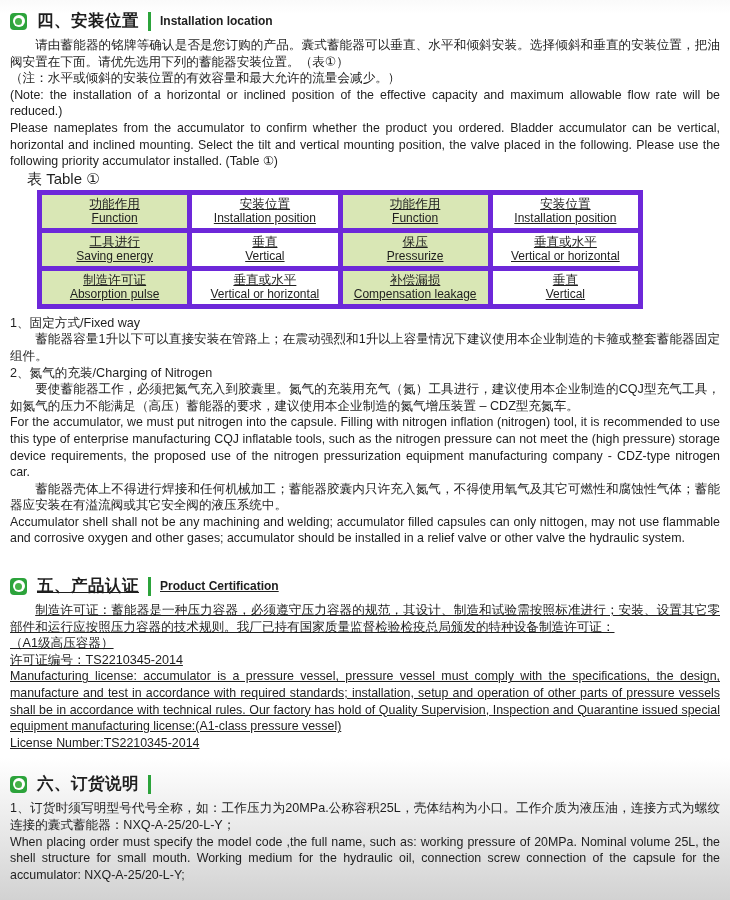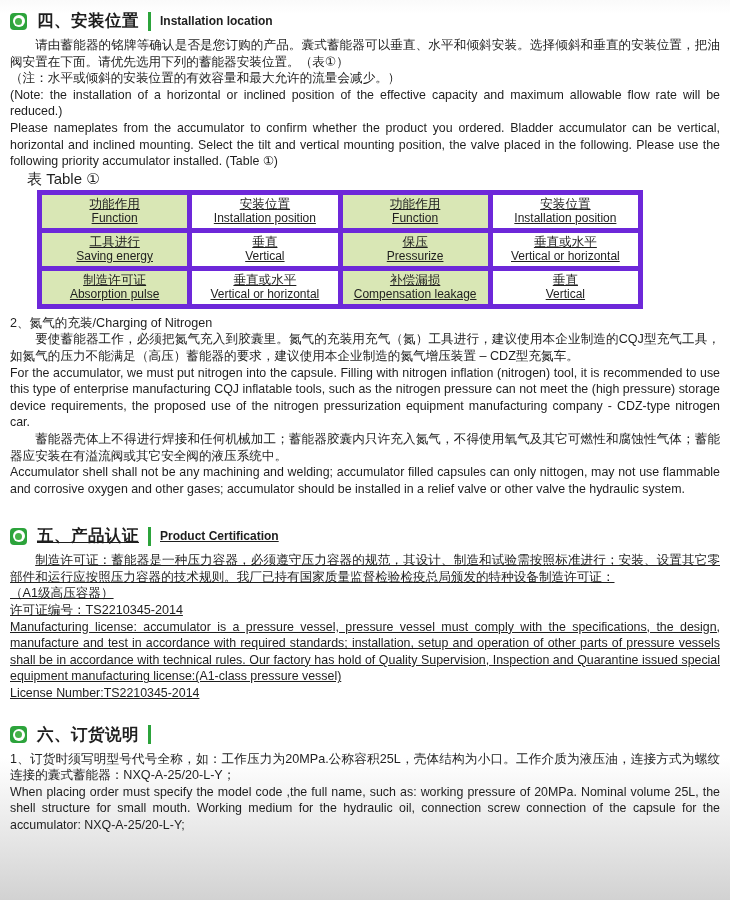--- a/index.html
+++ b/index.html
@@ -106,20 +106,22 @@
             </td>
           <td>
               <div class="tzh">垂直</div>
               <div class="ten">Vertical</div>
             </td>
         </tr>
       </tbody>
     </table>
 
     <div class="item">
+      <p class="item-head">1、固定方式/Fixed way</p>
+      <p class="zh indent">蓄能器容量1升以下可以直接安装在管路上；在震动强烈和1升以上容量情况下建议使用本企业制造的卡箍或整套蓄能器固定组件。</p>
     </div>
     <div class="item">
       <p class="item-head">2、氮气的充装/Charging of Nitrogen</p>
       <p class="zh indent">要使蓄能器工作，必须把氮气充入到胶囊里。氮气的充装用充气（氮）工具进行，建议使用本企业制造的CQJ型充气工具，如氮气的压力不能满足（高压）蓄能器的要求，建议使用本企业制造的氮气增压装置 – CDZ型充氮车。</p>
       <p class="en">For the accumulator, we must put nitrogen into the capsule. Filling with nitrogen inflation (nitrogen) tool, it is recommended to use this type of enterprise manufacturing CQJ inflatable tools, such as the nitrogen pressure can not meet the (high pressure) storage device requirements, the proposed use of the nitrogen pressurization equipment manufacturing company - CDZ-type nitrogen car.</p>
     </div>
     <div class="item">
       <p class="zh indent">蓄能器壳体上不得进行焊接和任何机械加工；蓄能器胶囊内只许充入氮气，不得使用氧气及其它可燃性和腐蚀性气体；蓄能器应安装在有溢流阀或其它安全阀的液压系统中。</p>
       <p class="en">Accumulator shell shall not be any machining and welding; accumulator filled capsules can only nittogen, may not use flammable and corrosive oxygen and other gases; accumulator should be installed in a relief valve or other valve the hydraulic system.</p>
     </div>

